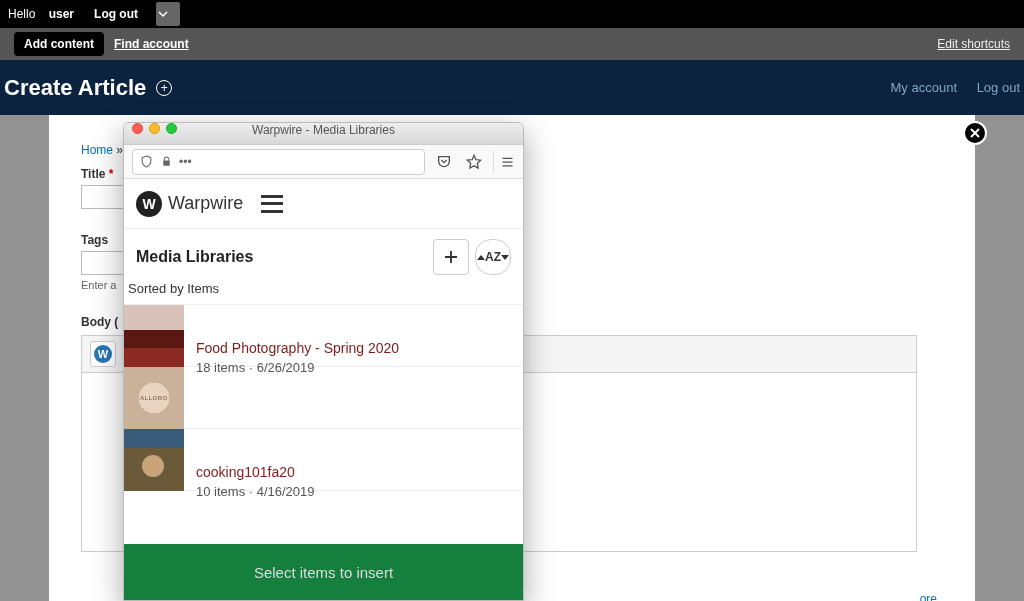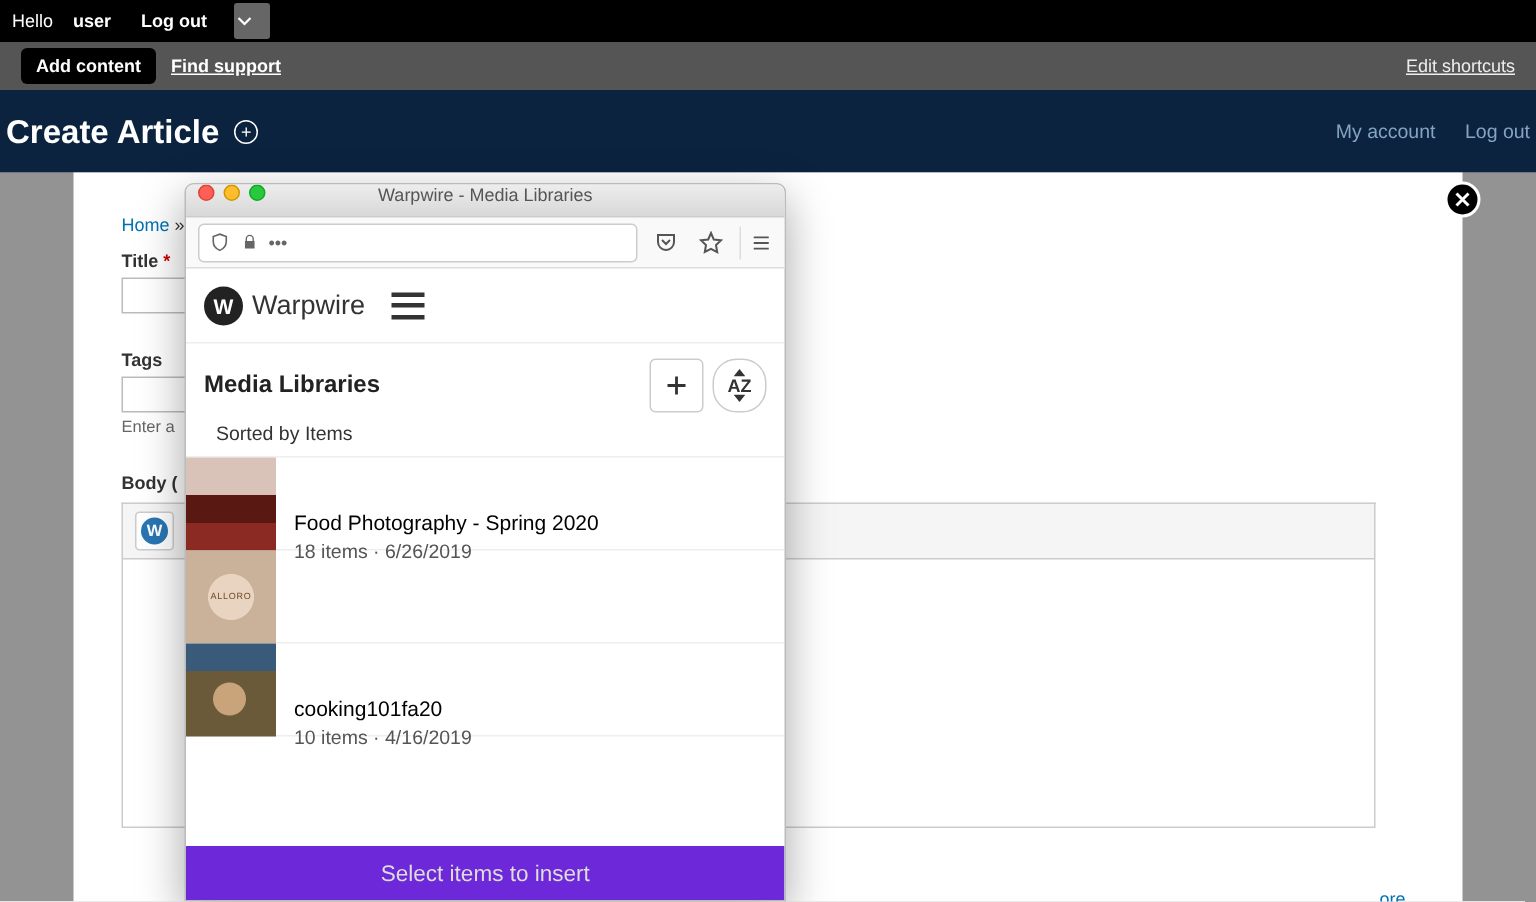--- a/index.html
+++ b/index.html
@@ -76,58 +76,58 @@
 .search-box { flex: 1; border: 1px solid #ddd; border-radius: 4px; height: 32px; display: flex; align-items: center; padding: 0 8px; }
 .search-box input { border: none; outline: none; flex: 1; font-size: 13px; }
 .search-ic { color: #999; }
 .hamburger { width: 22px; height: 18px; display: flex; flex-direction: column; justify-content: space-between; margin-left: 10px; }
 .hamburger div { height: 3px; background: #333; }
 
 .lib-header { padding: 10px 12px 6px; display: flex; align-items: center; justify-content: space-between; }
 .lib-title { font-size: 16px; font-weight: bold; color: #222; }
 .lib-btns { display: flex; gap: 6px; }
 .sq-btn { width: 36px; height: 36px; border: 1px solid #ccc; border-radius: 4px; background: #fff; display: flex; align-items: center; justify-content: center; font-size: 18px; color: #333; }
-.sort-info { padding: 0 20px 8px; font-size: 13px; color: #333; }
+.sort-info { padding: 0 4px 8px; font-size: 13px; color: #333; }
 
 .lib-list { border-top: 1px solid #eee; }
 .lib-item { display: flex; align-items: center; height: 62px; border-bottom: 1px solid #eee; }
 .lib-thumb { width: 60px; height: 62px; background: #888; flex-shrink: 0; position: relative; overflow: hidden; }
 .lib-meta { padding: 0 12px; }
-.lib-name { font-size: 14px; color: #000000; margin-bottom: 4px; margin-top: 44px; }
+.lib-name { font-size: 14px; color: #7f1d1d; margin-bottom: 4px; margin-top: 44px; }
 .lib-sub { font-size: 13px; color: #555; }
 
 .thumb-food { background: linear-gradient(180deg, #d9c3b8 0%, #d9c3b8 40%, #5a1812 40%, #5a1812 70%, #8b2a22 70%, #8b2a22 100%); }
 .thumb-cook { background: radial-gradient(circle at 50% 50%, #e8d4c0 35%, #c9b299 36%); display:flex; align-items:center; justify-content:center; }
 .thumb-cook::after { content:"ALLORO"; font-size:6px; color:#704a2a; letter-spacing:0.5px; }
 .thumb-fa { background: linear-gradient(180deg, #3a5a7a 0%, #3a5a7a 30%, #6b5a3a 30%, #6b5a3a 100%); position:relative; }
 .thumb-fa::after { content:""; position:absolute; left:18px; top:26px; width:22px; height:22px; background:#c9a47a; border-radius:50%; }
 .thumb-cat { background: linear-gradient(180deg, #d4d0c4 0%, #d4d0c4 100%); position:relative; }
 .thumb-cat::after { content:""; position:absolute; left:14px; top:14px; width:30px; height:34px; background: radial-gradient(circle at 50% 35%, #fff 30%, #333 31% 60%, #555 61%); border-radius: 50% 50% 40% 40%; }
 
-.insert-bar { position: absolute; left: 0; right: 0; bottom: 0; height: 36px; background: #6d28d9; color: #ddd; display: flex; align-items: center; justify-content: center; font-size: 15px; }
+.insert-bar { position: absolute; left: 0; right: 0; bottom: 0; height: 56px; background: #15803d; color: #ddd; display: flex; align-items: center; justify-content: center; font-size: 15px; }
 </style>
 </head>
 <body>
 
 <div class="admin-bar">
   <div class="admin-right">
     <span><span>Hello </span><b>user</b></span>
     <a href="#">Log out</a>
     <span class="expand-btn">
       <svg width="10" height="10" viewBox="0 0 10 10">
           <path d="M1 3l4 4 4-4" fill="none" stroke="#fff" stroke-width="1.5"></path>
         </svg>
     </span>
   </div>
 </div>
 
 <div class="shortcut-bar">
   <div class="shortcut-left">
     <button class="add-content-btn">Add content</button>
-    <a href="#" class="find-content">Find support</a>
+    <a href="#" class="find-content">Find account</a>
   </div>
   <a href="#" class="edit-shortcuts">Edit shortcuts</a>
 </div>
 
 <div class="blue-banner">
   <div class="page-title-wrap">
     <span class="page-title">Create Article</span>
     <span class="plus-circle">+</span>
   </div>
   <div class="acct-links">
@@ -224,21 +224,21 @@
   </div>
 
   <div class="lib-header">
     <div class="lib-title">Media Libraries</div>
     <div class="lib-btns">
       <button class="sq-btn">
         <svg width="18" height="18" viewBox="0 0 24 24" stroke="#333" stroke-width="2.5">
             <path d="M12 4v16M4 12h16"></path>
           </svg>
       </button>
-      <button class="sq-btn" style="font-size:13px; font-weight:bold; flex-direction:column; line-height:1;border-radius:16px;">
+      <button class="sq-btn" style="font-size:13px; font-weight:bold; flex-direction:row; line-height:1;border-radius:16px;">
         <svg width="8" height="5" viewBox="0 0 8 5">
             <path d="M0 5l4-5 4 5z" fill="#333"></path>
           </svg>
         <span style="font-size:12px;">AZ</span>
         <svg width="8" height="5" viewBox="0 0 8 5">
             <path d="M0 0l4 5 4-5z" fill="#333"></path>
           </svg>
       </button>
     </div>
   </div>

